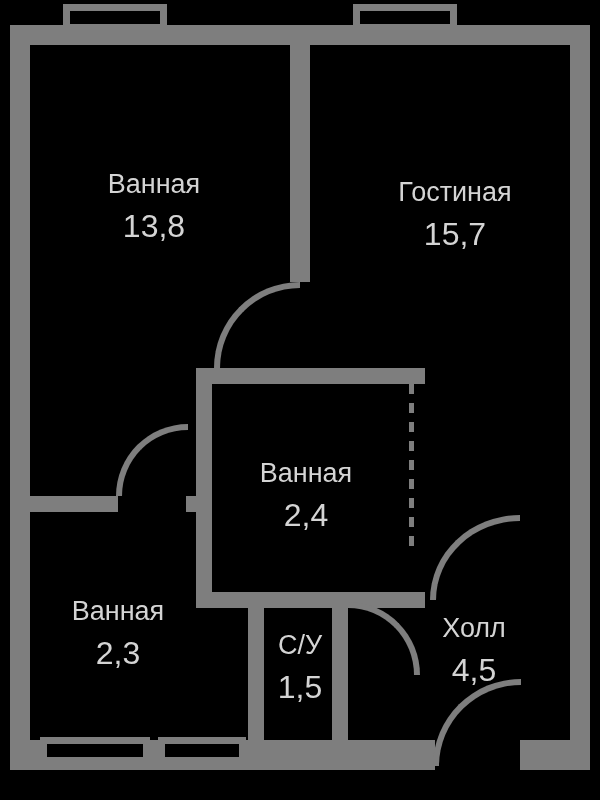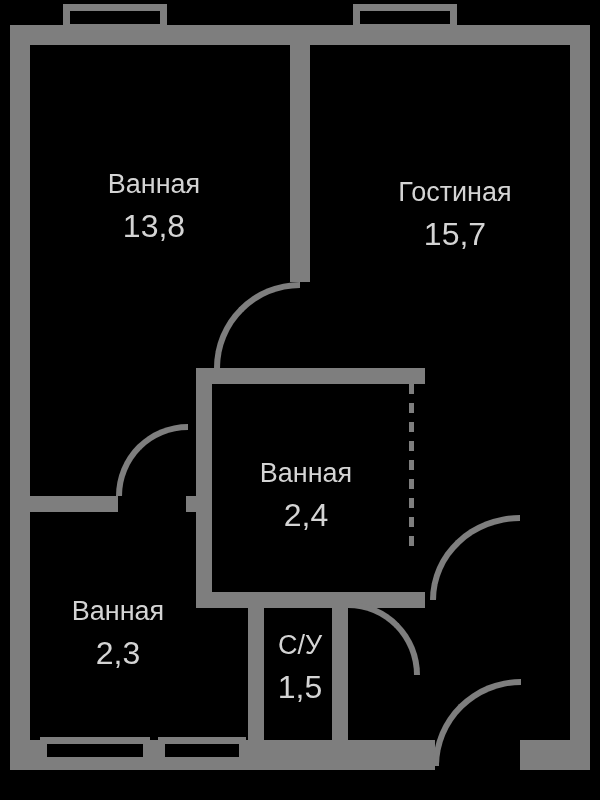--- a/index.html
+++ b/index.html
@@ -83,14 +83,18 @@
   <div class="room-label" style="left:118px;top:634px;">
     <div class="room-name">Ванная</div>
     <div class="room-area">2,3</div>
   </div>
 
   <div class="room-label" style="left:300px;top:668px;">
     <div class="room-name">С/У</div>
     <div class="room-area">1,5</div>
   </div>
 
+  <div class="room-label" style="left:474px;top:651px;">
+    <div class="room-name">Холл</div>
+    <div class="room-area">4,5</div>
+  </div>
 
 </div>
 
 </body></html>

